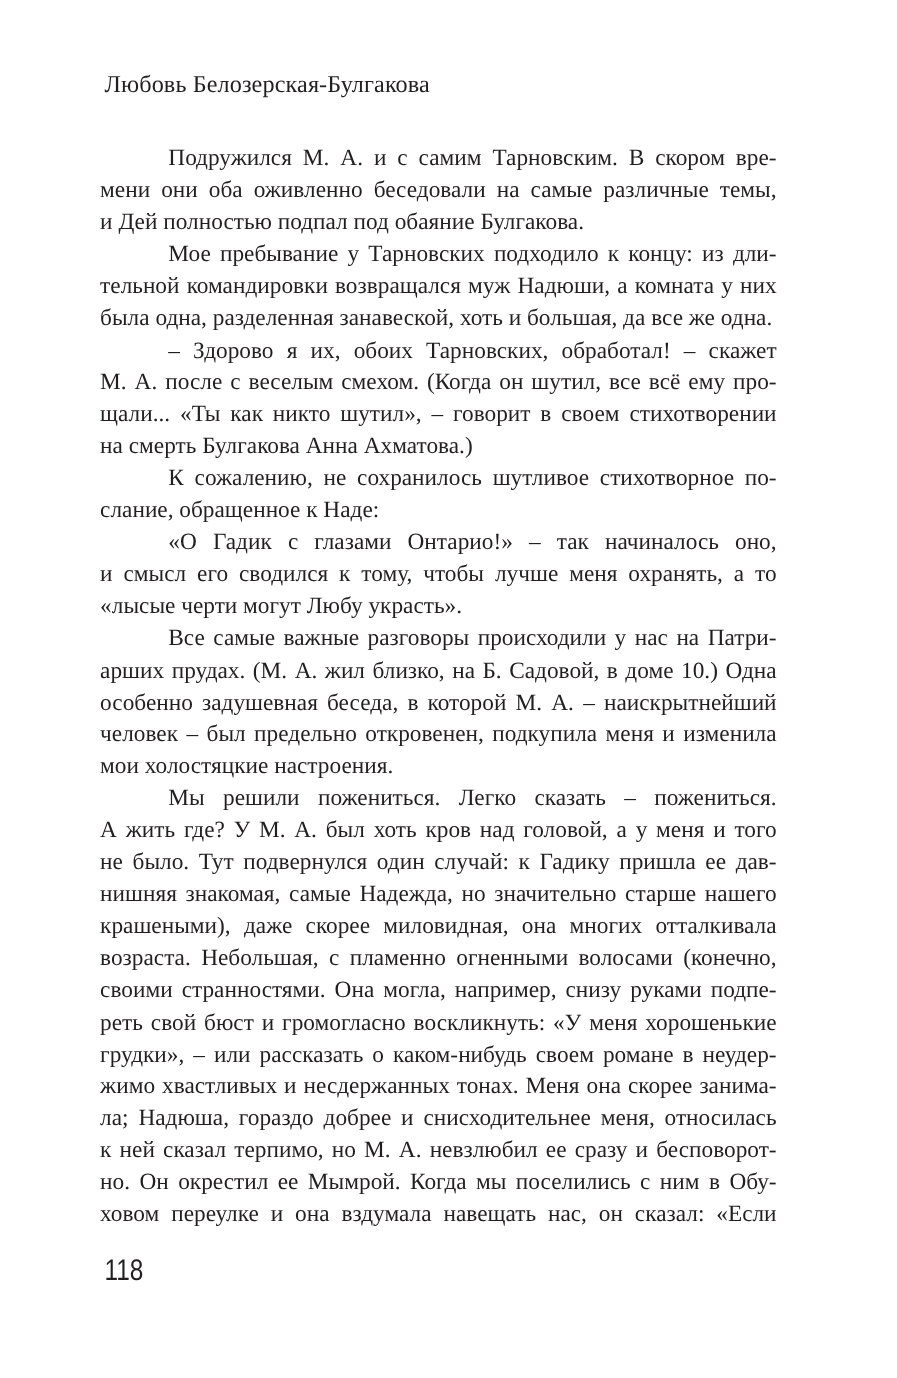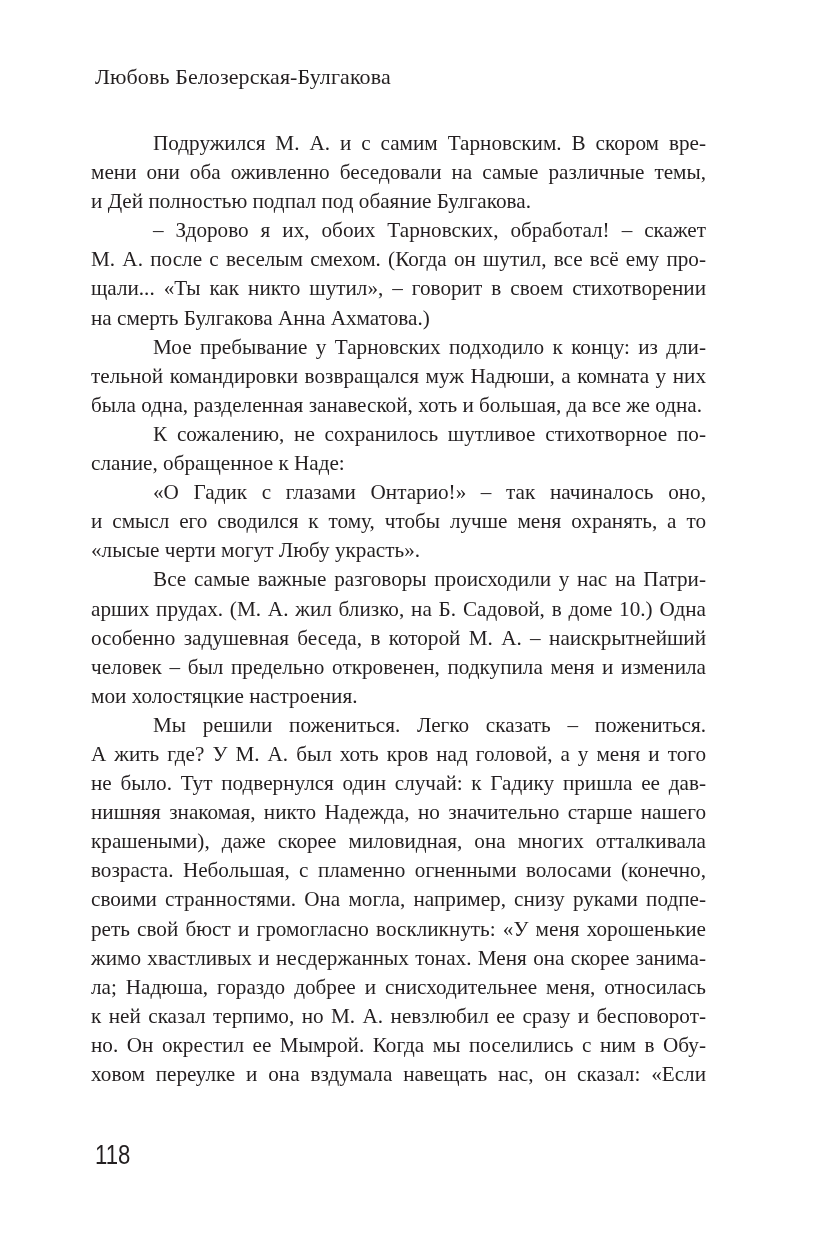--- a/index.html
+++ b/index.html
@@ -30,29 +30,29 @@
 <div class="page">
   <div class="running-head">Любовь Белозерская-Булгакова</div>
 
   <div class="body-text" id="body-text">
       <div>
         <span class="line indent">Подружился М. А. и с самим Тарновским. В скором вре-</span>
         <span class="line">мени они оба оживленно беседовали на самые различные темы,</span>
         <span class="line last">и Дей полностью подпал под обаяние Булгакова.</span>
       </div>
       <div>
+        <span class="line indent">Мое пребывание у Тарновских подходило к концу: из дли-</span>
+        <span class="line">тельной командировки возвращался муж Надюши, а комната у них</span>
+        <span class="line last">была одна, разделенная занавеской, хоть и большая, да все же одна.</span>
+      </div>
+      <div>
         <span class="line indent">– Здорово я их, обоих Тарновских, обработал! – скажет</span>
         <span class="line">М. А. после с веселым смехом. (Когда он шутил, все всё ему про-</span>
         <span class="line">щали... «Ты как никто шутил», – говорит в своем стихотворении</span>
         <span class="line last">на смерть Булгакова Анна Ахматова.)</span>
-      </div>
-      <div>
-        <span class="line indent">Мое пребывание у Тарновских подходило к концу: из дли-</span>
-        <span class="line">тельной командировки возвращался муж Надюши, а комната у них</span>
-        <span class="line last">была одна, разделенная занавеской, хоть и большая, да все же одна.</span>
       </div>
       <div>
         <span class="line indent">К сожалению, не сохранилось шутливое стихотворное по-</span>
         <span class="line last">слание, обращенное к Наде:</span>
       </div>
       <div>
         <span class="line indent">«О Гадик с глазами Онтарио!» – так начиналось оно,</span>
         <span class="line">и смысл его сводился к тому, чтобы лучше меня охранять, а то</span>
         <span class="line last">«лысые черти могут Любу украсть».</span>
       </div>
@@ -60,25 +60,26 @@
         <span class="line indent">Все самые важные разговоры происходили у нас на Патри-</span>
         <span class="line">арших прудах. (М. А. жил близко, на Б. Садовой, в доме 10.) Одна</span>
         <span class="line">особенно задушевная беседа, в которой М. А. – наискрытнейший</span>
         <span class="line">человек – был предельно откровенен, подкупила меня и изменила</span>
         <span class="line last">мои холостяцкие настроения.</span>
       </div>
       <div>
         <span class="line indent">Мы решили пожениться. Легко сказать – пожениться.</span>
         <span class="line">А жить где? У М. А. был хоть кров над головой, а у меня и того</span>
         <span class="line">не было. Тут подвернулся один случай: к Гадику пришла ее дав-</span>
-        <span class="line">нишняя знакомая, никто Надежда, но значительно старше нашего</span>
+        <span class="line">нишняя знакомая, самые Надежда, но значительно старше нашего</span>
         <span class="line">крашеными), даже скорее миловидная, она многих отталкивала</span>
         <span class="line">возраста. Небольшая, с пламенно огненными волосами (конечно,</span>
         <span class="line">своими странностями. Она могла, например, снизу руками подпе-</span>
         <span class="line">реть свой бюст и громогласно воскликнуть: «У меня хорошенькие</span>
+        <span class="line">грудки», – или рассказать о каком-нибудь своем романе в неудер-</span>
         <span class="line">жимо хвастливых и несдержанных тонах. Меня она скорее занима-</span>
         <span class="line">ла; Надюша, гораздо добрее и снисходительнее меня, относилась</span>
         <span class="line">к ней сказал терпимо, но М. А. невзлюбил ее сразу и бесповорот-</span>
         <span class="line">но. Он окрестил ее Мымрой. Когда мы поселились с ним в Обу-</span>
         <span class="line">ховом переулке и она вздумала навещать нас, он сказал: «Если</span>
       </div>
     </div>
 
   <div class="page-number">118</div>
 </div>

